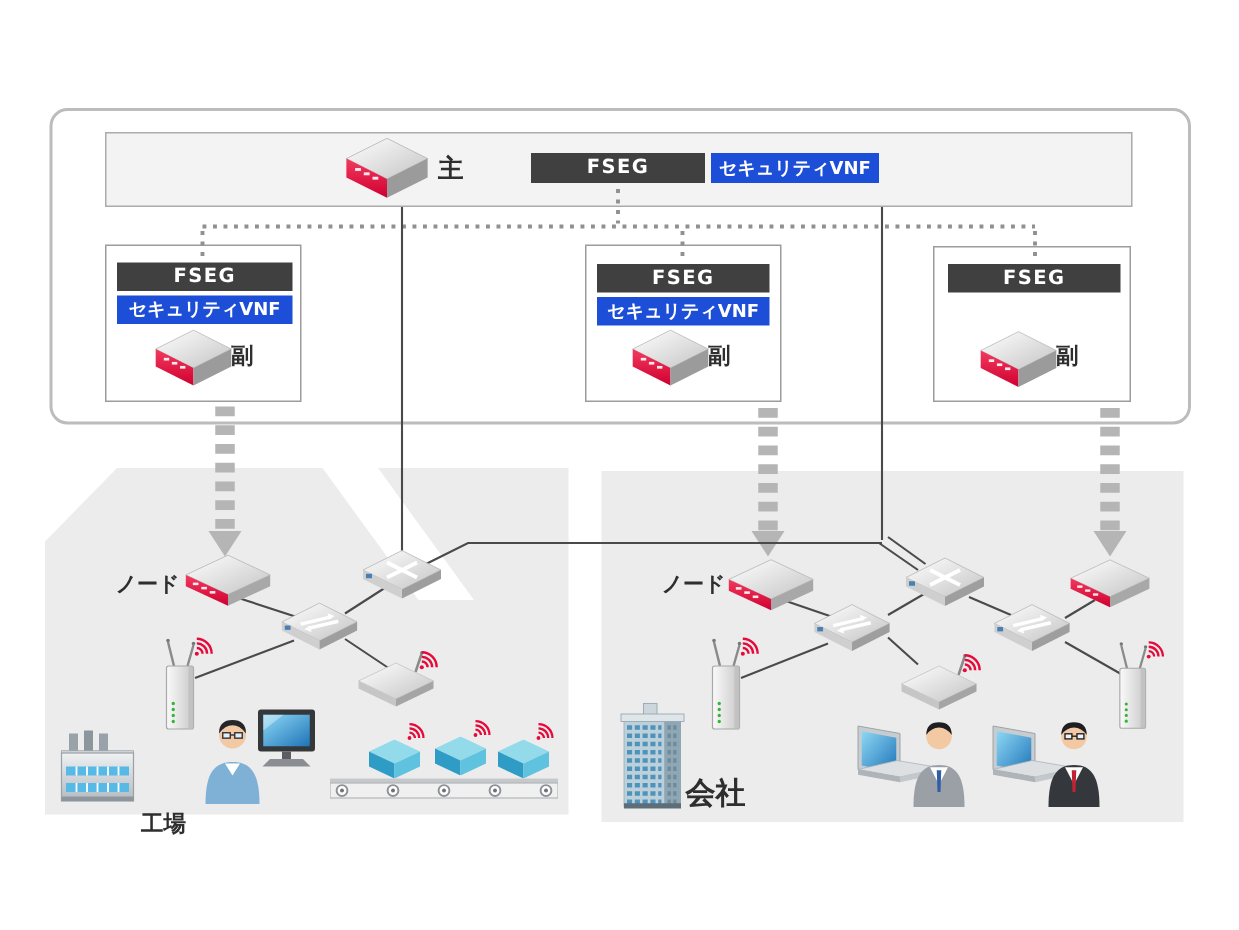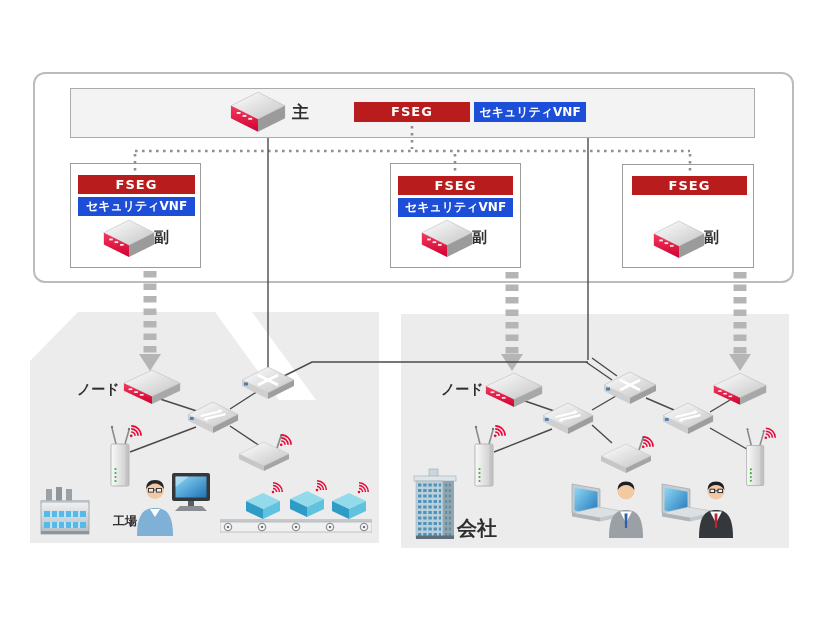--- a/index.html
+++ b/index.html
@@ -5,21 +5,21 @@
   html,body{margin:0;padding:0;background:#fff;}
   .stage{position:relative;width:826px;height:620px;background:#fff;overflow:hidden;
          font-family:"DejaVu Sans","Liberation Sans",sans-serif;}
   .outer{position:absolute;left:33px;top:72px;width:757px;height:207px;
          background:#fff;border:2px solid #bcbcbc;border-radius:12px;}
   .bar{position:absolute;left:70px;top:88px;width:683px;height:48px;
        background:#f3f3f3;border:1px solid #ababab;}
   .panel{position:absolute;background:#fff;border:1px solid #9c9c9c;}
   .badge{position:absolute;color:#fff;font-weight:bold;text-align:center;
          letter-spacing:1px;z-index:4;}
-  .badge.red{background:#b91c1c;}
+  .badge.red{background:#404040;}
   .badge.gray{background:#1d4ed8;}
   .lbl{position:absolute;color:#2e2e2e;font-weight:bold;z-index:4;white-space:nowrap;}
   svg.overlay{position:absolute;left:0;top:0;z-index:3;pointer-events:none;}
 </style>
 </head>
 <body>
 
 <div class="stage">
 
   <div class="outer"></div>
@@ -303,16 +303,16 @@
 
   <div class="badge red" style="left:632px;top:176px;width:115px;height:19px;font-size:13px;line-height:19px;">FSEG</div>
 
   <div class="lbl" style="left:292px;top:101px;font-size:17px;">主</div>
   <div class="lbl" style="left:154px;top:228px;font-size:15px;">副</div>
   <div class="lbl" style="left:472px;top:228px;font-size:15px;">副</div>
   <div class="lbl" style="left:704px;top:228px;font-size:15px;">副</div>
 
   <div class="lbl" style="left:77px;top:381px;font-size:14px;">ノード</div>
   <div class="lbl" style="left:441px;top:381px;font-size:14px;">ノード</div>
-  <div class="lbl" style="left:94px;top:513px;font-size:12px;margin-left:19px;">工場</div>
+  <div class="lbl" style="left:94px;top:540px;font-size:15px;">工場</div>
   <div class="lbl" style="left:457px;top:515px;font-size:20px;">会社</div>
 
 </div>
 
 </body></html>

